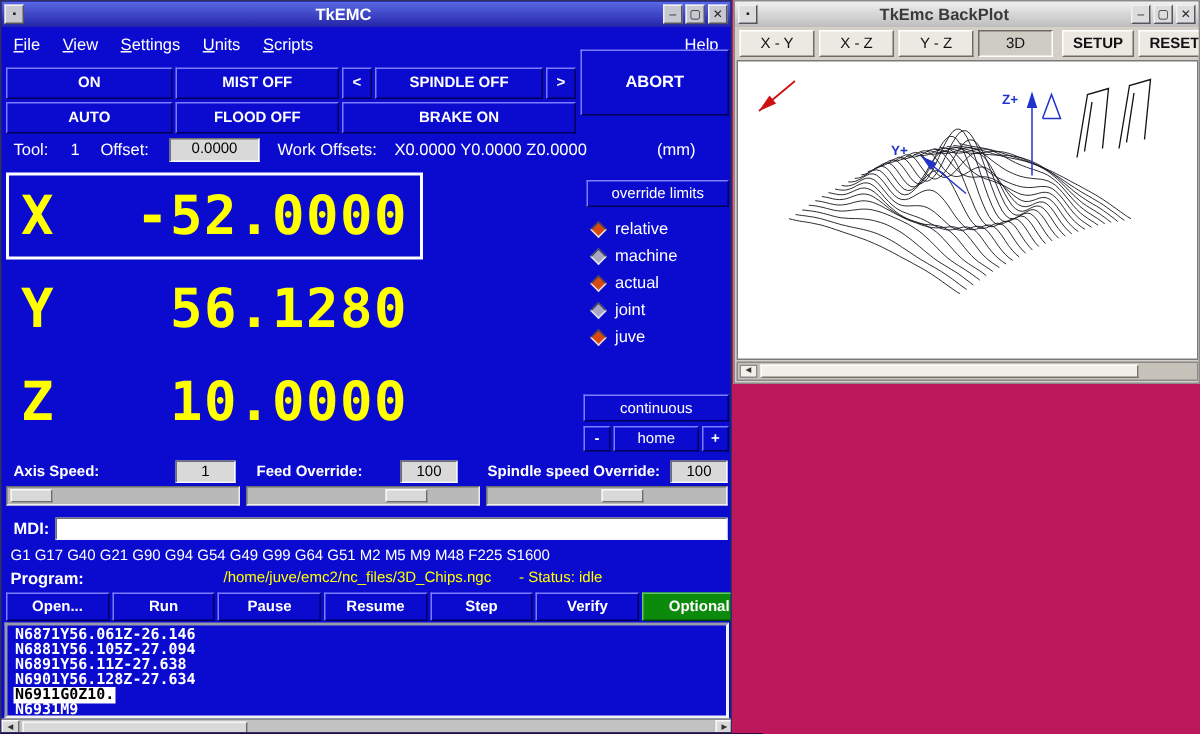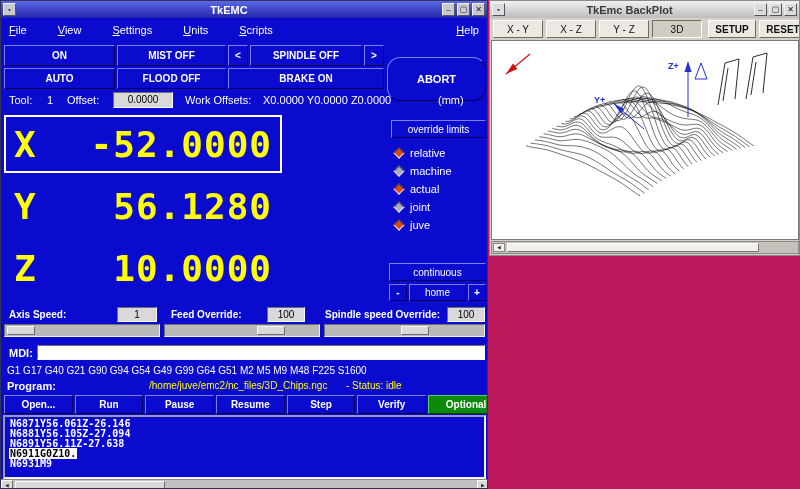--- a/index.html
+++ b/index.html
@@ -11,32 +11,32 @@
   #winL{position:absolute;left:0;top:0;width:488px;height:489px;background:#0b0bd0;overflow:hidden;border:1px solid #30305a;}
   .tb{position:absolute;left:0;top:0;right:0;height:17px;display:flex;align-items:center;}
   #winL .tb{background:linear-gradient(180deg,#5a6ae6,#2424a8);}
   .tb-icon{width:13px;height:13px;margin-left:2px;background:#c8c8d0;border:1px solid;border-color:#f0f0f5 #55555f #55555f #f0f0f5;font-size:7px;line-height:11px;text-align:center;color:#222;}
   .tb-title{flex:1;text-align:center;font-size:11px;font-weight:bold;color:#fff;}
   #winR .tb-title{color:#3a3a3a;}
   .tb-btns{display:flex;gap:2px;margin-right:2px;}
   .tb-btn{width:13px;height:13px;background:#c8c8d0;border:1px solid;border-color:#f0f0f5 #55555f #55555f #f0f0f5;font-size:8px;line-height:11px;text-align:center;color:#222;}
 
   .menubar{position:absolute;left:0;top:17px;right:0;height:24px;display:flex;align-items:center;padding:0 8px;color:#fff;background:#0b0bd0;}
-  .menu-items{display:flex;gap:31px;}
+  .menu-items{display:flex;gap:15px;}
   .menu-item{display:inline-block;font-size:11px;color:#fff;}
   .menu-item::first-letter{text-decoration:underline;}
   .menu-help{margin-left:auto;}
 
   .bbtn{position:absolute;display:flex;align-items:center;justify-content:center;background:#0b0bd0;color:#fff;border:1px solid;border-color:#7d7dff #000056 #000056 #7d7dff;font:bold 10px "Liberation Sans",sans-serif;}
   .b-on{left:3px;top:44px;width:111px;height:21px;}
   .b-mist{left:116px;top:44px;width:109px;height:21px;}
   .b-sl{left:227px;top:44px;width:20px;height:21px;}
   .b-spindle{left:249px;top:44px;width:112px;height:21px;}
   .b-sr{left:363px;top:44px;width:20px;height:21px;}
-  .b-abort{left:386px;top:56px;width:99px;height:44px;font-size:11px;border-radius:13px;}
+  .b-abort{left:386px;top:32px;width:99px;height:44px;font-size:11px;}
   .b-auto{left:3px;top:67px;width:111px;height:21px;}
   .b-flood{left:116px;top:67px;width:109px;height:21px;}
   .b-brake{left:227px;top:67px;width:156px;height:21px;}
 
   .toolrow{position:absolute;left:0;top:92px;right:0;height:16px;color:#fff;font-size:11px;}
   .toolrow span{position:absolute;top:1px;white-space:nowrap;}
   .t-tool{left:8px;}.t-toolv{left:46px;}.t-off{left:66px;}
   .t-offentry{position:absolute;left:112px;top:-1px;width:60px;height:16px;background:#d9d9d9;color:#000;border:1px solid;border-color:#6e6e6e #f8f8f8 #f8f8f8 #6e6e6e;font-size:10px;line-height:14px;text-align:center;}
   .t-work{left:184px;}.t-workv{left:262px;}.t-mm{left:437px;}
 
@@ -235,20 +235,21 @@
           <button class="pbtn">Step</button>
           <button class="pbtn">Verify</button>
         </div>
       <button class="optstop">Optional Units</button>
     </div>
 
     <div class="listing">
         <div class="pline"><span class="plinetext">N6871Y56.061Z-26.146</span></div>
         <div class="pline"><span class="plinetext">N6881Y56.105Z-27.094</span></div>
         <div class="pline"><span class="plinetext">N6891Y56.11Z-27.638</span></div>
+        <div class="pline"><span class="plinetext">N6901Y56.128Z-27.634</span></div>
         <div class="pline active"><span class="plinetext">N6911G0Z10.</span></div>
         <div class="pline"><span class="plinetext">N6931M9</span></div>
       </div>
 
     <div class="hscroll">
       <span class="sb-arrow sb-l">◀</span>
       <div class="sb-handle"></div>
       <span class="sb-arrow sb-r">▶</span>
     </div>
   </div>

